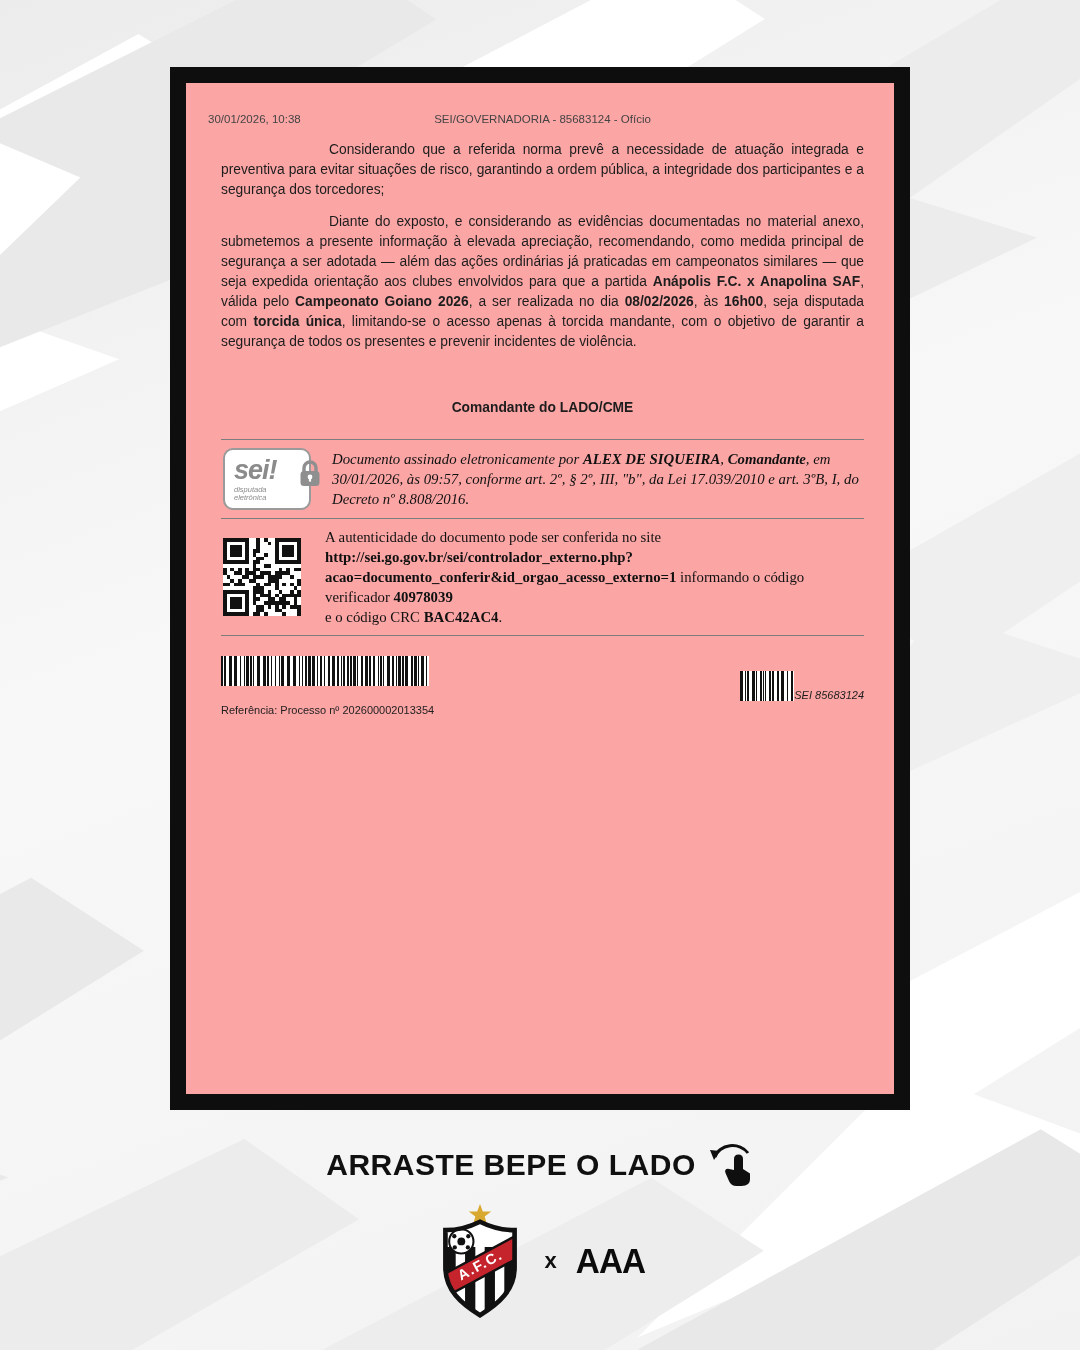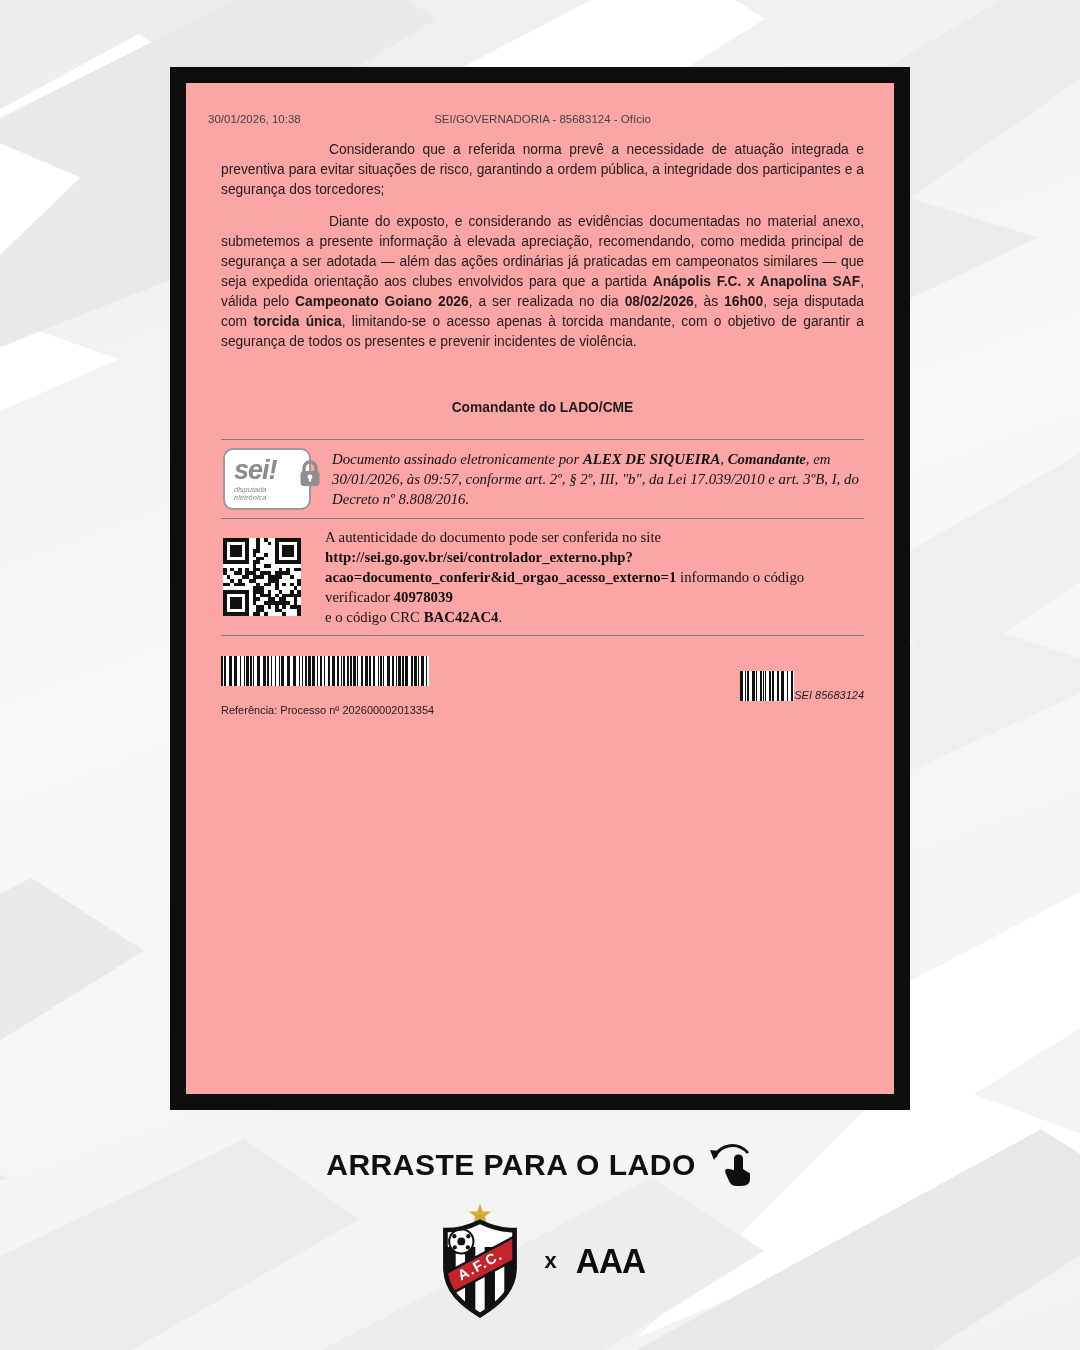--- a/index.html
+++ b/index.html
@@ -286,21 +286,21 @@
       <div class="code-right">
         <div class="barcode" style="background: linear-gradient(90deg, rgb(17, 17, 17) 0px, rgb(17, 17, 17) 3px, rgb(255, 255, 255) 3px, rgb(255, 255, 255) 5px, rgb(17, 17, 17) 5px, rgb(17, 17, 17) 6px, rgb(255, 255, 255) 6px, rgb(255, 255, 255) 7px, rgb(17, 17, 17) 7px, rgb(17, 17, 17) 9px, rgb(255, 255, 255) 9px, rgb(255, 255, 255) 12px, rgb(17, 17, 17) 12px, rgb(17, 17, 17) 15px, rgb(255, 255, 255) 15px, rgb(255, 255, 255) 16px, rgb(17, 17, 17) 16px, rgb(17, 17, 17) 17px, rgb(255, 255, 255) 17px, rgb(255, 255, 255) 20px, rgb(17, 17, 17) 20px, rgb(17, 17, 17) 22px, rgb(255, 255, 255) 22px, rgb(255, 255, 255) 23px, rgb(17, 17, 17) 23px, rgb(17, 17, 17) 24px, rgb(255, 255, 255) 24px, rgb(255, 255, 255) 25px, rgb(17, 17, 17) 25px, rgb(17, 17, 17) 26px, rgb(255, 255, 255) 26px, rgb(255, 255, 255) 29px, rgb(17, 17, 17) 29px, rgb(17, 17, 17) 31px, rgb(255, 255, 255) 31px, rgb(255, 255, 255) 32px, rgb(17, 17, 17) 32px, rgb(17, 17, 17) 34px, rgb(255, 255, 255) 34px, rgb(255, 255, 255) 37px, rgb(17, 17, 17) 37px, rgb(17, 17, 17) 39px, rgb(255, 255, 255) 39px, rgb(255, 255, 255) 41px, rgb(17, 17, 17) 41px, rgb(17, 17, 17) 44px, rgb(255, 255, 255) 44px, rgb(255, 255, 255) 47px, rgb(17, 17, 17) 47px, rgb(17, 17, 17) 48px, rgb(255, 255, 255) 48px, rgb(255, 255, 255) 51px, rgb(17, 17, 17) 51px, rgb(17, 17, 17) 53px, rgb(255, 255, 255) 53px, rgb(255, 255, 255) 56px, rgb(17, 17, 17) 56px, rgb(17, 17, 17) 59px, rgb(255, 255, 255) 59px, rgb(255, 255, 255) 60px, rgb(17, 17, 17) 60px, rgb(17, 17, 17) 63px, rgb(255, 255, 255) 63px, rgb(255, 255, 255) 66px, rgb(17, 17, 17) 66px, rgb(17, 17, 17) 68px, rgb(255, 255, 255) 68px, rgb(255, 255, 255) 70px, rgb(17, 17, 17) 70px, rgb(17, 17, 17) 73px, rgb(255, 255, 255) 73px, rgb(255, 255, 255) 76px, rgb(17, 17, 17) 76px, rgb(17, 17, 17) 78px, rgb(255, 255, 255) 78px, rgb(255, 255, 255) 79px, rgb(17, 17, 17) 79px, rgb(17, 17, 17) 81px, rgb(255, 255, 255) 81px, rgb(255, 255, 255) 84px, rgb(17, 17, 17) 84px, rgb(17, 17, 17) 85px, rgb(255, 255, 255) 85px, rgb(255, 255, 255) 88px, rgb(17, 17, 17) 88px, rgb(17, 17, 17) 91px, rgb(255, 255, 255) 91px, rgb(255, 255, 255) 94px, rgb(17, 17, 17) 94px, rgb(17, 17, 17) 97px, rgb(255, 255, 255) 97px, rgb(255, 255, 255) 99px, rgb(17, 17, 17) 99px, rgb(17, 17, 17) 102px, rgb(255, 255, 255) 102px, rgb(255, 255, 255) 103px, rgb(17, 17, 17) 103px, rgb(17, 17, 17) 106px, rgb(255, 255, 255) 106px, rgb(255, 255, 255) 108px, rgb(17, 17, 17) 108px, rgb(17, 17, 17) 111px, rgb(255, 255, 255) 111px, rgb(255, 255, 255) 112px, rgb(17, 17, 17) 112px, rgb(17, 17, 17) 114px, rgb(255, 255, 255) 114px, rgb(255, 255, 255) 117px, rgb(17, 17, 17) 117px, rgb(17, 17, 17) 118px, rgb(255, 255, 255) 118px, rgb(255, 255, 255) 121px, rgb(17, 17, 17) 121px, rgb(17, 17, 17) 123px, rgb(255, 255, 255) 123px, rgb(255, 255, 255) 124px);"></div>
         <div class="code-label">SEI 85683124</div>
       </div>
     </div>
 
   </div>
 </div>
 
 <div class="swipe-row">
-  <span class="swipe-text">ARRASTE PARA O LADO</span>
+  <span class="swipe-text">ARRASTE BEPE O LADO</span>
   <svg width="46" height="42" viewBox="0 0 46 42">
     <path d="M7 13 A18 15 0 0 1 40 9" fill="none" stroke="#0f0f0f" stroke-width="3"></path>
     <polygon points="2,6 12,7 6,16" fill="#0f0f0f"></polygon>
     <path d="M26 15 q0-4.5 4.5-4.5 q4.5 0 4.5 4.5 v10 l7 4.5 v6 q0 6.5-8.5 6.5 h-5 q-5.5 0-7.5-5 l-3.5-8 q-1.5-4 2.5-4.2 l6 1.2 z" fill="#0f0f0f"></path>
   </svg>
 </div>
 
 <div class="footer-row">
   <svg width="94" height="114" viewBox="0 0 100 122">
     <polygon points="50,0 53,8 62,8 55,13.5 57.5,22 50,17 42.5,22 45,13.5 38,8 47,8" fill="#d9a830"></polygon>

